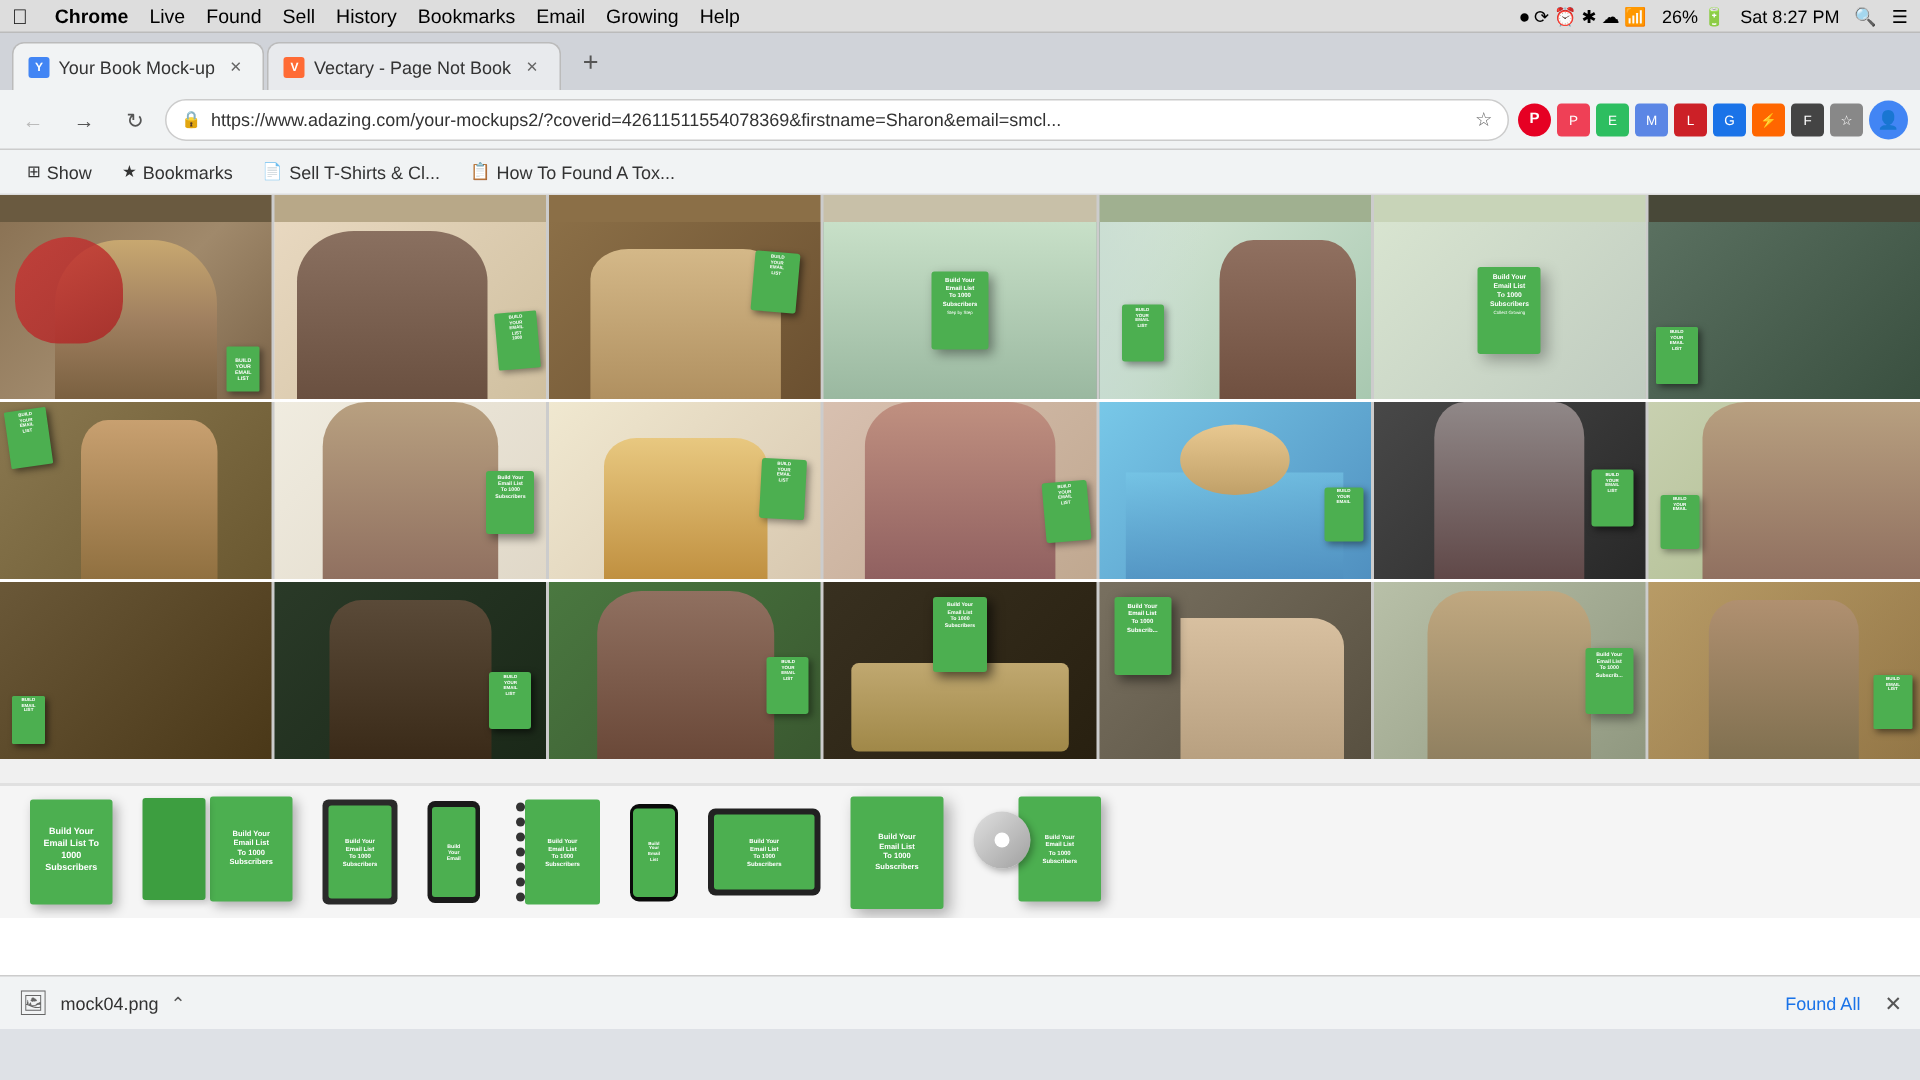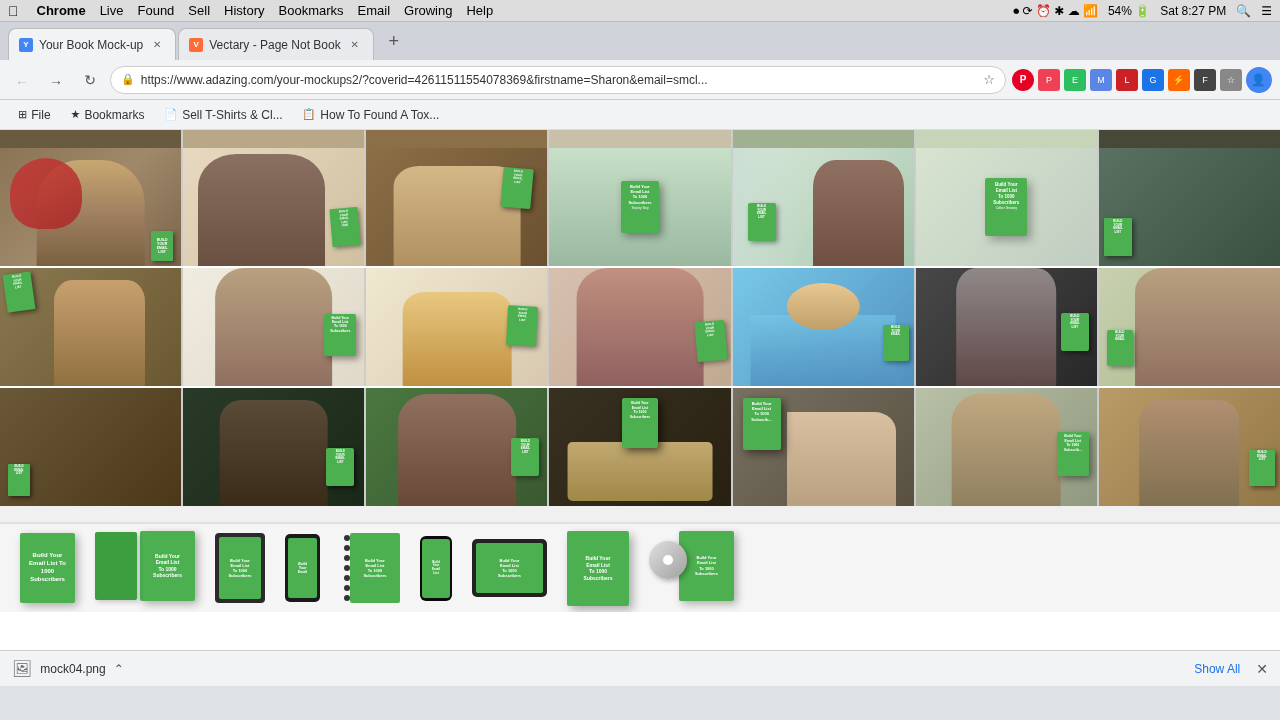--- a/index.html
+++ b/index.html
@@ -286,21 +286,21 @@
   <span class="menu-bar-item">Live</span>
   <span class="menu-bar-item">Found</span>
   <span class="menu-bar-item">Sell</span>
   <span class="menu-bar-item">History</span>
   <span class="menu-bar-item">Bookmarks</span>
   <span class="menu-bar-item">Email</span>
   <span class="menu-bar-item">Growing</span>
   <span class="menu-bar-item">Help</span>
   <div class="menu-bar-right">
     <span>⏺ ⟳ ⏰ ✱ ☁ 📶</span>
-    <span>54% 🔋</span>
+    <span>26% 🔋</span>
     <span>Sat 8:27 PM</span>
     <span>🔍</span>
     <span>☰</span>
   </div>
 </div>
 
 <div class="chrome-window">
 
   <div class="tab-bar">
     <div class="tab active">
@@ -336,21 +336,21 @@
       <div class="ext-icon" style="background:#ff6600; color:white; border-radius:3px; font-size:9px; width:22px; height:22px; display:flex; align-items:center; justify-content:center;">⚡</div>
       <div class="ext-icon" style="background:#444; color:white; border-radius:3px; font-size:9px; width:22px; height:22px; display:flex; align-items:center; justify-content:center;">F</div>
       <div class="ext-icon" style="background:#888; color:white; border-radius:3px; font-size:9px; width:22px; height:22px; display:flex; align-items:center; justify-content:center;">☆</div>
       <div class="ext-icon" style="background:#4285f4; color:white; border-radius:50%; font-size:12px; width:26px; height:26px; display:flex; align-items:center; justify-content:center;">👤</div>
     </div>
   </div>
 
   <div class="bookmarks-bar">
     <div class="bookmark-item">
       <span class="bk-icon">⊞</span>
-      <span>File</span>
+      <span>Show</span>
     </div>
     <div class="bookmark-item">
       <span class="bk-icon">★</span>
       <span>Bookmarks</span>
     </div>
     <div class="bookmark-item">
       <span class="bk-icon">📄</span>
       <span>Sell T-Shirts &amp; Cl...</span>
     </div>
     <div class="bookmark-item">
@@ -620,17 +620,17 @@
           </div>
         </div>
       </div>
     </div>
   </div>
 
   <div class="download-bar">
     <span class="dl-file-icon">🖼</span>
     <span class="dl-filename">mock04.png</span>
     <span class="dl-chevron">⌃</span>
-    <span class="dl-show-all">Show All</span>
+    <span class="dl-show-all">Found All</span>
     <span class="dl-close">✕</span>
   </div>
 
 </div>
 
 </body></html>

